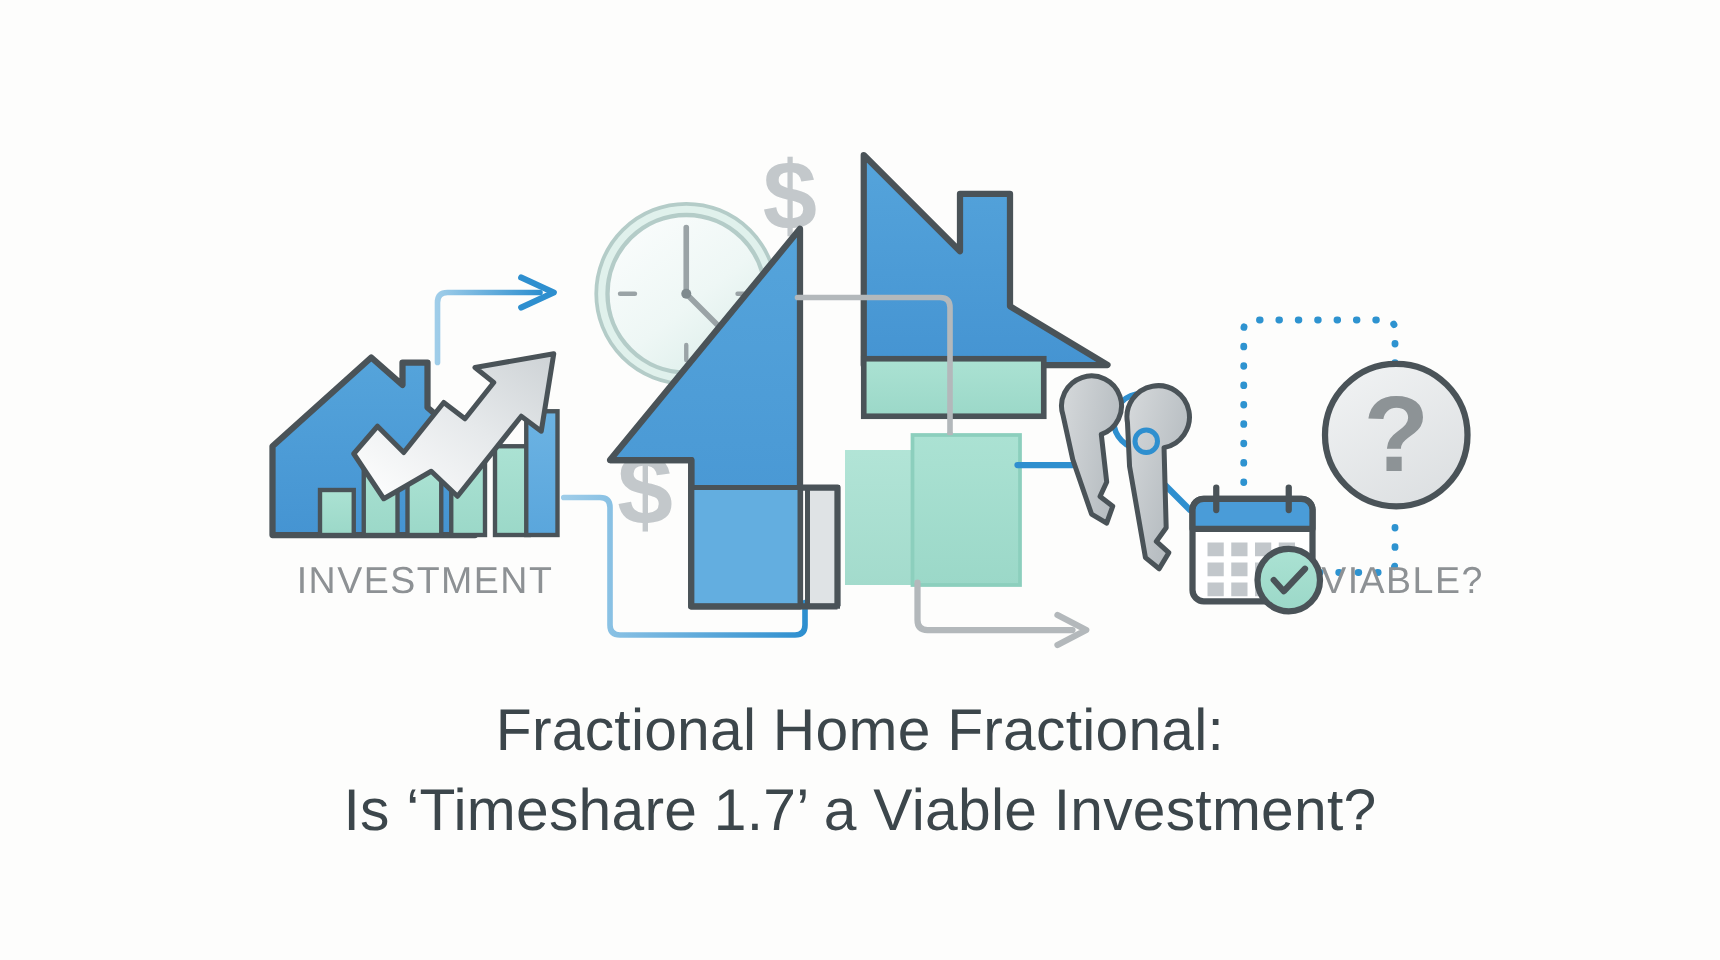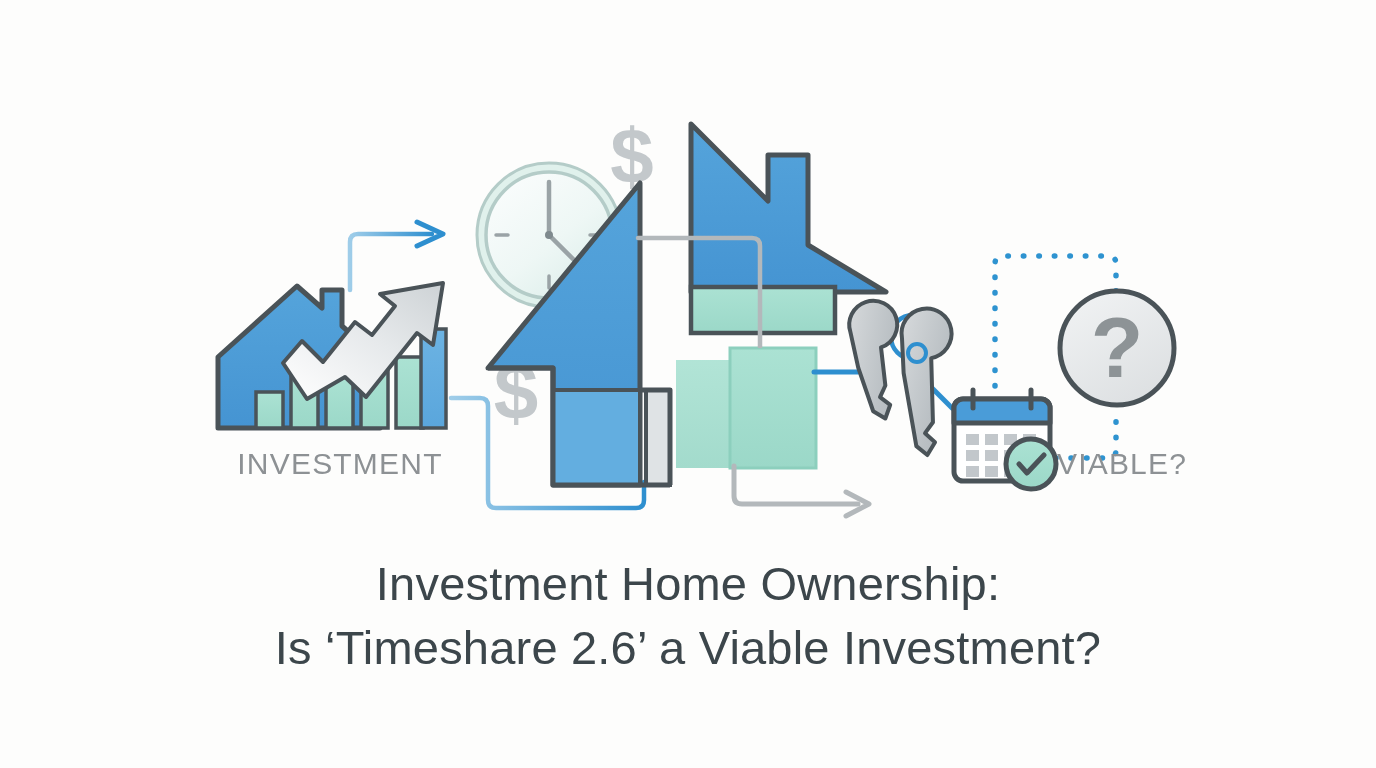--- a/index.html
+++ b/index.html
@@ -212,17 +212,17 @@
 
     <g>
       <circle cx="1117" cy="348" r="57" fill="url(#gQ)" stroke="#4a5358" stroke-width="5"></circle>
       <text x="1117" y="377" font-family="Liberation Sans, sans-serif" font-size="86" font-weight="bold" fill="#8d9396" text-anchor="middle">?</text>
     </g>
 
     <text x="1122" y="474" class="label-text" text-anchor="middle">VIABLE?</text>
   </svg>
 
   <div class="title-block">
-    <span class="title-line">Investment Home Ownership:</span>
-    <span class="title-line">Is ‘Timeshare 2.6’ a Viable Investment?</span>
+    <span class="title-line">Fractional Home Fractional:</span>
+    <span class="title-line">Is ‘Timeshare 1.7’ a Viable Investment?</span>
   </div>
 
 </div>
 
 </body></html>

